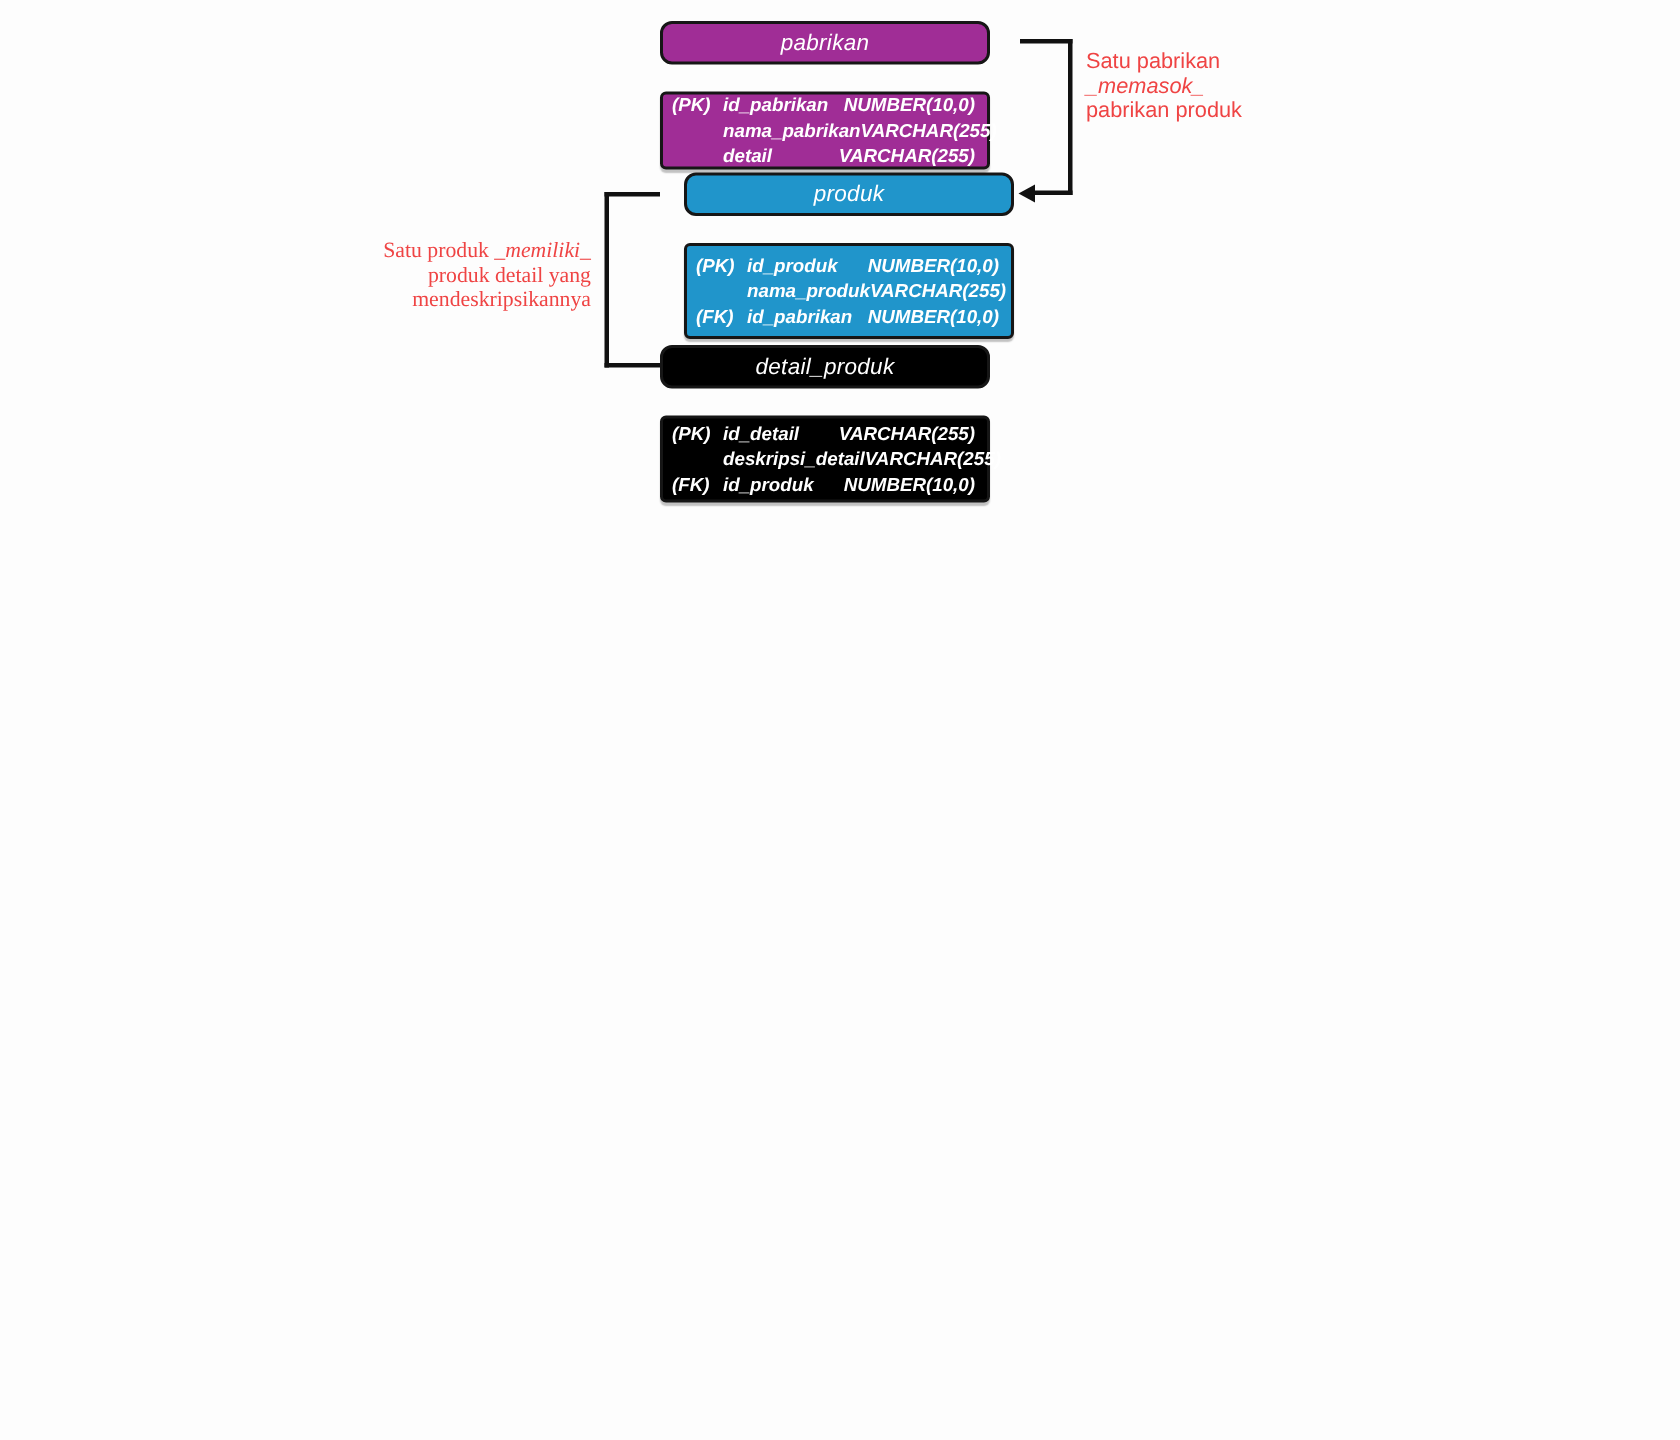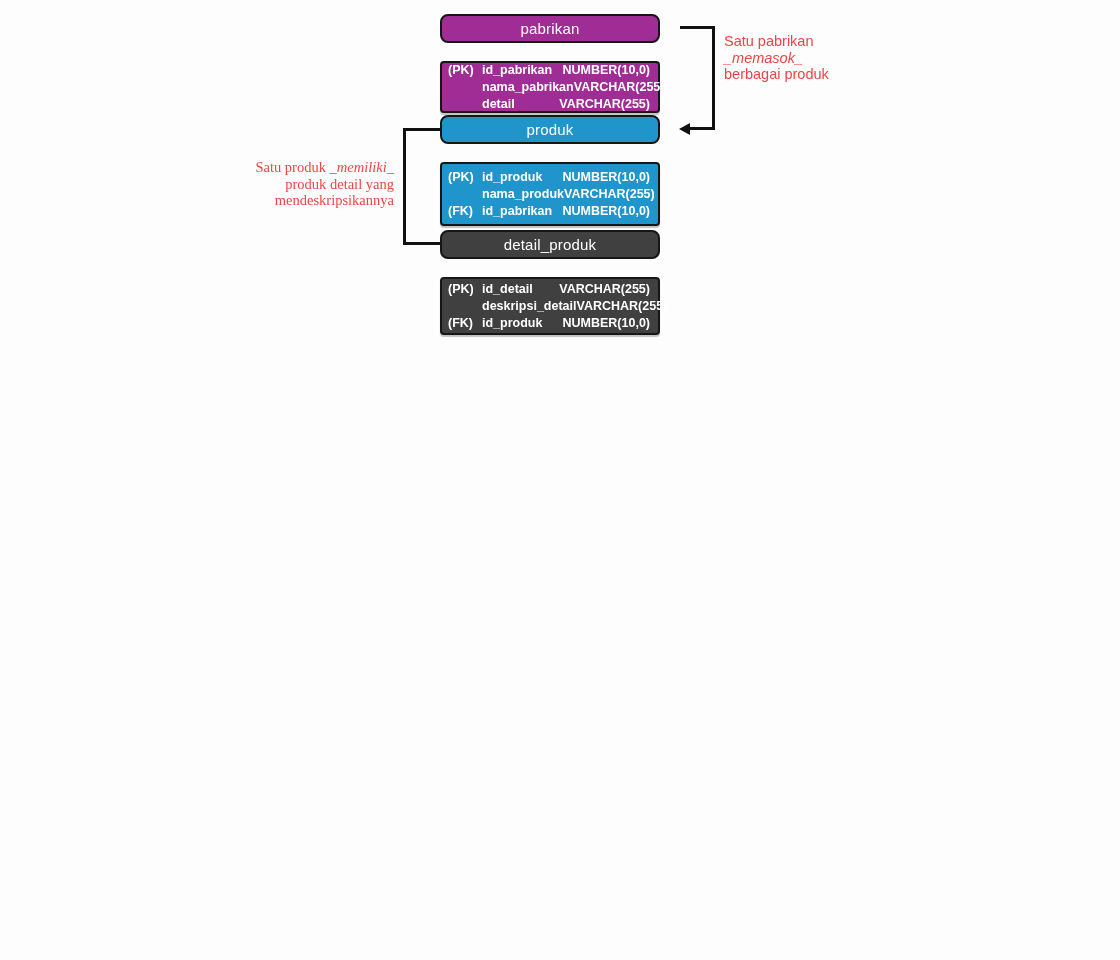--- a/index.html
+++ b/index.html
@@ -5,21 +5,21 @@
   html,body{margin:0;padding:0;}
   body{
     width:1120px;height:960px;
     background:#fdfdfd;
     font-family:"Liberation Sans","DejaVu Sans",sans-serif;
     position:relative;overflow:hidden;
   }
   .canvas{position:absolute;inset:0;}
 
   
-  .entity{position:absolute;width:220px;}
+  .entity{position:absolute;width:220px;font-style:italic;}
   .hdr{
     box-sizing:border-box;height:29px;
     border:2.5px solid #161616;border-radius:8px;
     display:flex;align-items:center;justify-content:center;
     color:#ffffff;font-size:15px;font-weight:400;letter-spacing:.2px;
   }
   .bdy{
     box-sizing:border-box;margin-top:18px;
     border:2.5px solid #161616;border-radius:4px;
     box-shadow:0 2px 1px rgba(20,20,20,.25);
@@ -27,25 +27,25 @@
     display:flex;flex-direction:column;justify-content:center;
     padding:3px 8px 3px 6px;
   }
   .row{display:flex;line-height:17px;white-space:nowrap;}
   .key{width:34px;flex:none;}
   .nm{flex:1;}
   .tp{text-align:left;flex:none;}
 
   .c-pabrikan{background:#a02d96;}
   .c-produk{background:#2095cb;}
-  .c-detail{background:#404040;}
+  .c-detail{background:#000000;}
 
   #t-pabrikan{left:440px;top:14px;}
   #t-pabrikan .bdy{height:52px;}
-  #t-produk{left:440px;top:115px;}
+  #t-produk{left:456px;top:115px;}
   #t-produk .bdy{height:64px;}
   #t-detail{left:440px;top:230px;}
   #t-detail .bdy{height:58px;}
 
   
   .seg{position:absolute;background:#111111;}
   .arrow-left{
     position:absolute;width:0;height:0;
     border-top:6px solid transparent;
     border-bottom:6px solid transparent;
@@ -141,21 +141,21 @@
 
   <div>
     <div class="seg" style="left:403px;top:128px;width:37px;height:3px;"></div>
     <div class="seg" style="left:403px;top:128px;width:3px;height:117px;"></div>
     <div class="seg" style="left:403px;top:242px;width:37px;height:3px;"></div>
   </div>
 
   <div class="note" id="note-right">
     <div><span>Satu pabrikan</span></div>
     <div><span class="it">_memasok_</span></div>
-    <div><span>berbagai produk</span></div>
+    <div><span>pabrikan produk</span></div>
   </div>
 
   <div class="note" id="note-left">
     <div><span>Satu produk </span><span class="it">_memiliki_</span></div>
     <div><span>produk detail yang</span></div>
     <div><span>mendeskripsikannya</span></div>
   </div>
 
 </div>
 

